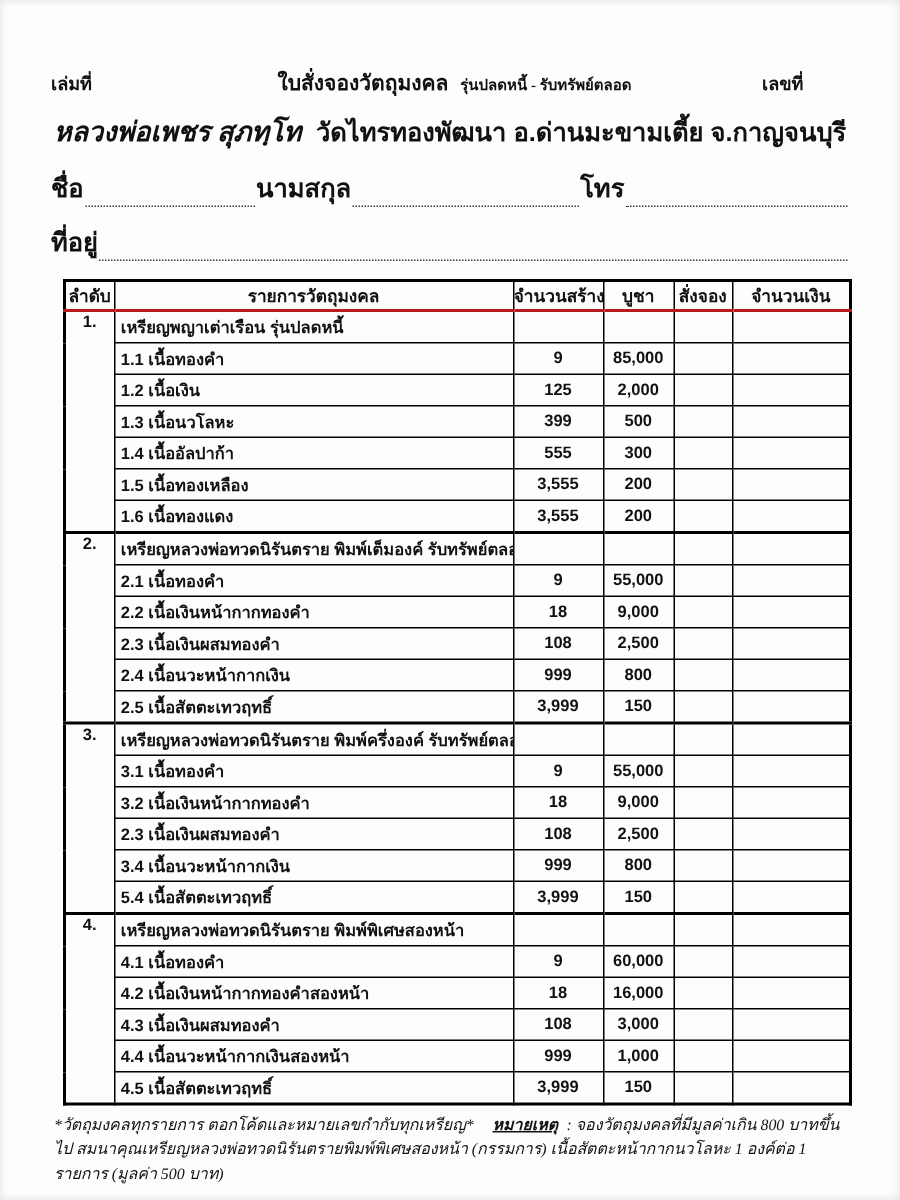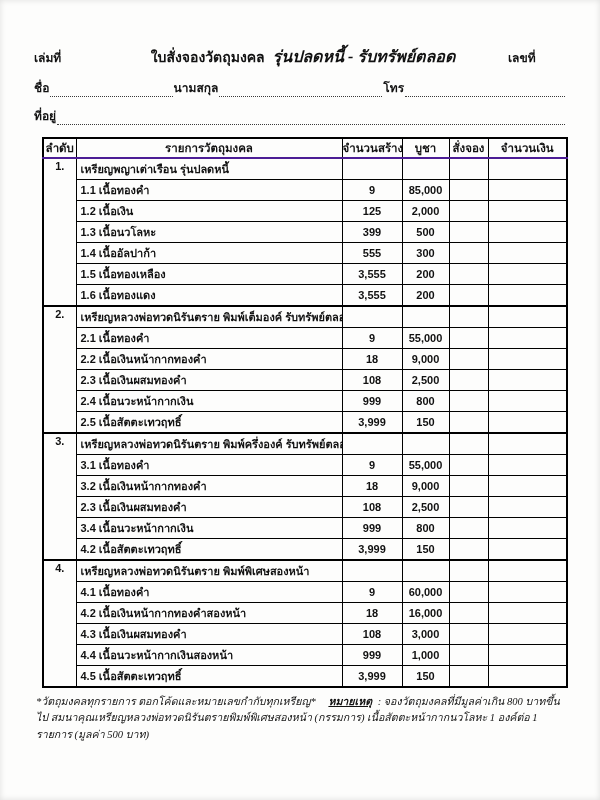--- a/index.html
+++ b/index.html
@@ -10,39 +10,39 @@
     color:#111; position:relative; overflow:hidden;
     padding-top:44px;
     box-shadow:inset 0 0 6px rgba(0,0,0,.12);
   }
   
   .row1 { display:flex; align-items:baseline; padding:0 34px; font-size:12px; }
   .row1 .side { width:64px; font-weight:bold; }
   .row1 .side.right { text-align:left; width:58px; }
   .row1 .center { flex:1; text-align:center; font-size:14px; font-weight:bold; }
   .row1 .center .emph {
-    font-style:italic; font-size:16px; font-weight:bold; padding-left:4px;
+    font-size:10px; font-weight:bold; padding-left:4px;
     font-family:"Liberation Serif","DejaVu Serif",serif;
   }
   .row2 { text-align:center; margin-top:7px; font-size:17px; font-weight:bold; }
   .row2 .monk-name {
     font-style:italic; font-size:18px;
     font-family:"Liberation Serif","DejaVu Serif",serif; padding-right:5px;
   }
-  .fill { display:flex; align-items:flex-end; margin:9px 34px 0; font-size:12px; font-weight:bold; }
+  .fill { display:flex; align-items:flex-end; margin:9px 34px 0; font-size:17px; font-weight:bold; }
   .fill .lbl { white-space:nowrap; }
   .dots { border-bottom:1.6px dotted #3a3a3a; height:15px; margin:0 1px; }
   
   .table-wrap { margin-top:12px; }
   table.order {
     border-collapse:collapse; table-layout:fixed; width:524px;
     margin-left:42px; border:2px solid #000;
   }
   table.order th, table.order td { border:1px solid #000; overflow:hidden; white-space:nowrap; }
-  table.order th { font-size:11.5px; height:16px; font-weight:bold; border-bottom:2px solid #4c1d95; }
+  table.order th { font-size:11.5px; height:16px; font-weight:bold; border-bottom:2px solid #b91c1c; }
   table.order td { font-size:11px; height:18px; padding:1px 4px; }
   td.c-no   { text-align:center; vertical-align:top; font-weight:bold; font-size:11.5px; padding-top:2px; }
   td.c-name { padding-left:7px;font-weight:bold; }
   td.c-name.title { font-weight:bold; font-size:11px; }
   td.c-made, td.c-price { text-align:center; font-weight:bold; }
   tr.section-head td { border-top:2px solid #000; }
   
   .total-row { position:relative; height:28px; width:524px; margin-left:42px; }
   .total-label {
     position:absolute; left:270px; width:80px; text-align:center;
@@ -65,20 +65,24 @@
 
   <div class="row1">
     <span class="side">เล่มที่</span>
     <span class="center">
       <span>ใบสั่งจองวัตถุมงคล</span>
       <span class="emph">รุ่นปลดหนี้ - รับทรัพย์ตลอด</span>
     </span>
     <span class="side right">เลขที่</span>
   </div>
 
+  <div class="row2">
+    <span class="monk-name">หลวงพ่อเพชร สุภทฺโท</span>
+    <span>วัดไทรทองพัฒนา อ.ด่านมะขามเตี้ย จ.กาญจนบุรี</span>
+  </div>
 
   <div class="fill">
     <span class="lbl">ชื่อ</span>
     <span class="dots" style="flex:120"></span>
     <span class="lbl">นามสกุล</span>
     <span class="dots" style="flex:160"></span>
     <span class="lbl">โทร</span>
     <span class="dots" style="flex:157"></span>
   </div>
 
@@ -231,21 +235,21 @@
             <td class="c-amt"></td>
           </tr>
           <tr>
             <td class="c-name">3.4 เนื้อนวะหน้ากากเงิน</td>
             <td class="c-made">999</td>
             <td class="c-price">800</td>
             <td class="c-order"></td>
             <td class="c-amt"></td>
           </tr>
           <tr>
-            <td class="c-name">4.2 เนื้อสัตตะเทวฤทธิ์</td>
+            <td class="c-name">5.4 เนื้อสัตตะเทวฤทธิ์</td>
             <td class="c-made">3,999</td>
             <td class="c-price">150</td>
             <td class="c-order"></td>
             <td class="c-amt"></td>
           </tr>
           <tr class="section-head">
             <td class="c-no" rowspan="6">4.</td>
             <td class="c-name title">เหรียญหลวงพ่อทวดนิรันตราย พิมพ์พิเศษสองหน้า</td>
             <td class="c-made"></td>
             <td class="c-price"></td>

